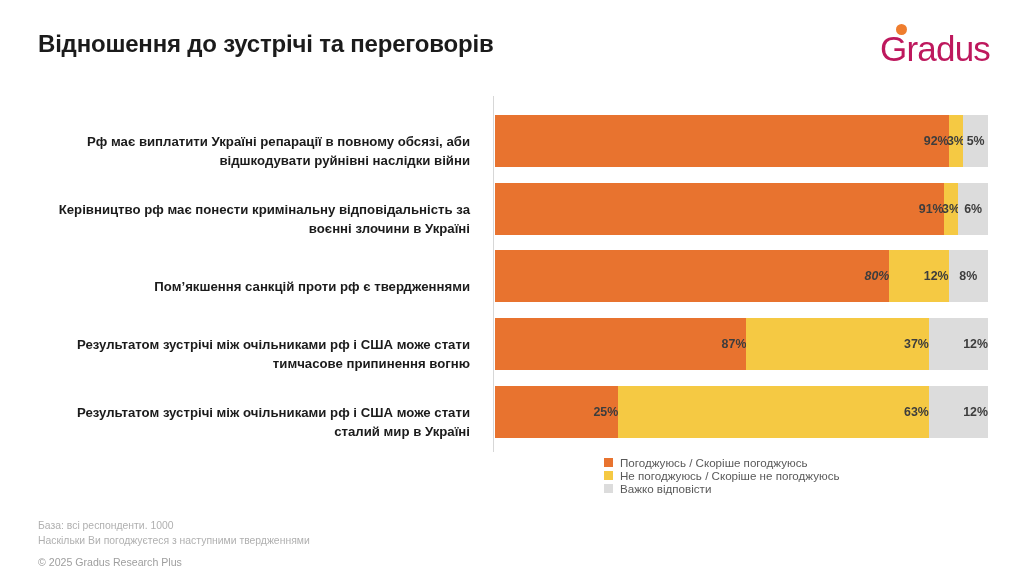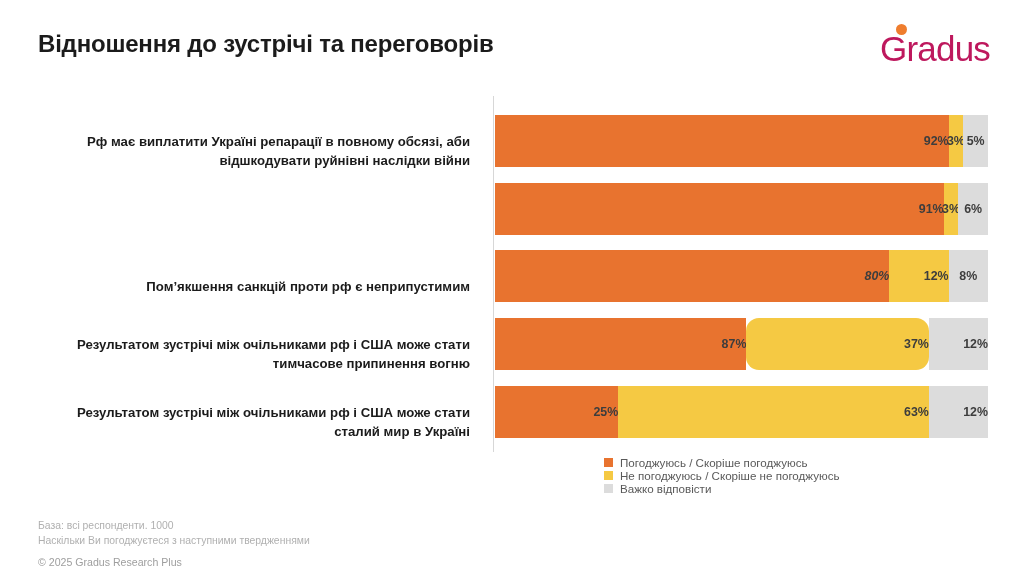--- a/index.html
+++ b/index.html
@@ -195,53 +195,54 @@
             </div>
             <div class="seg seg-disagree narrow" style="width: 3%;">
               <span class="seg-val">3%</span>
             </div>
             <div class="seg seg-hard narrow" style="width: 5%;">
               <span class="seg-val">5%</span>
             </div>
           </div>
         </div>
         <div class="row" style="top: 87px;">
+          <div class="row-label">Керівництво рф має понести кримінальну відповідальність за<br>воєнні злочини в Україні</div>
           <div class="bar">
             <div class="seg seg-agree" style="width: 91%;">
               <span class="seg-val">91%</span>
             </div>
             <div class="seg seg-disagree narrow" style="width: 3%;">
               <span class="seg-val">3%</span>
             </div>
             <div class="seg seg-hard narrow" style="width: 6%;">
               <span class="seg-val">6%</span>
             </div>
           </div>
         </div>
         <div class="row" style="top: 154px;">
-          <div class="row-label">Пом’якшення санкцій проти рф є неприпустимим</div>
+          <div class="row-label">Пом’якшення санкцій проти рф є твердженнями</div>
           <div class="bar">
             <div class="seg seg-agree" style="width: 80%; font-style: italic;">
               <span class="seg-val">80%</span>
             </div>
             <div class="seg seg-disagree" style="width: 12%;">
               <span class="seg-val">12%</span>
             </div>
             <div class="seg seg-hard narrow" style="width: 8%;">
               <span class="seg-val">8%</span>
             </div>
           </div>
         </div>
         <div class="row" style="top: 222px;">
           <div class="row-label">Результатом зустрічі між очільниками рф і США може стати<br>тимчасове припинення вогню</div>
           <div class="bar">
             <div class="seg seg-agree" style="width: 51%;">
               <span class="seg-val">87%</span>
             </div>
-            <div class="seg seg-disagree" style="width: 37%; border-radius: 13px;">
+            <div class="seg seg-disagree" style="width: 37%;">
               <span class="seg-val">37%</span>
             </div>
             <div class="seg seg-hard" style="width: 12%;">
               <span class="seg-val">12%</span>
             </div>
           </div>
         </div>
         <div class="row" style="top: 290px;">
           <div class="row-label">Результатом зустрічі між очільниками рф і США може стати<br>сталий мир в Україні</div>
           <div class="bar">

